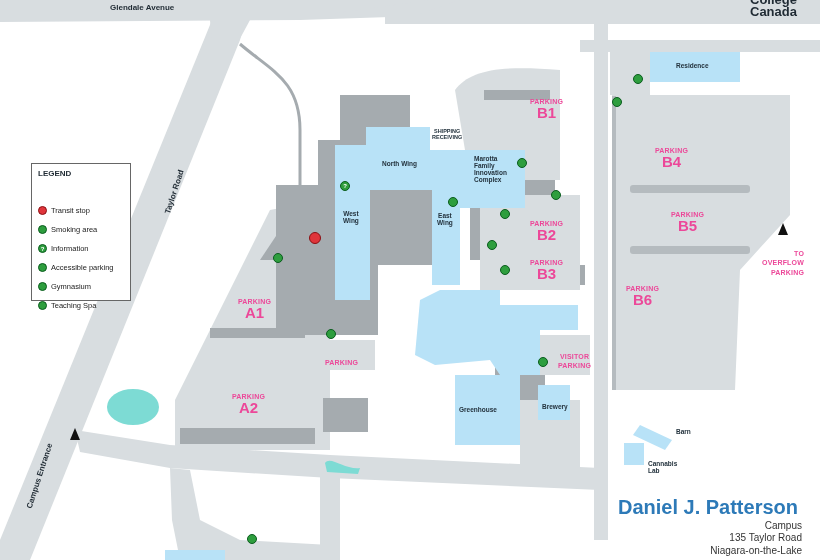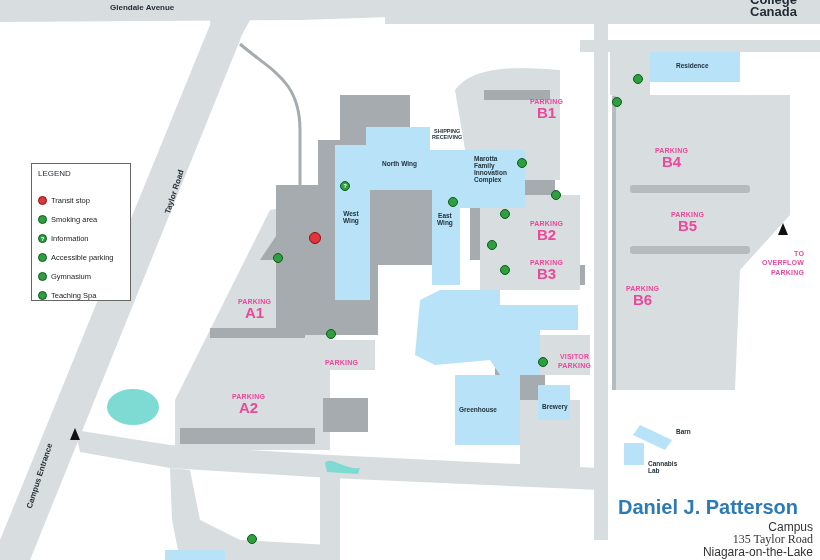--- a/index.html
+++ b/index.html
@@ -4,25 +4,25 @@
 <style>
   html,body{margin:0;padding:0;background:#fff;}
   body{width:820px;height:560px;overflow:hidden;position:relative;font-family:"Liberation Sans",sans-serif;}
   #map{position:absolute;left:0;top:0;width:820px;height:560px;}
   .lbl{position:absolute;font-family:"Liberation Sans",sans-serif;color:#ec4899;white-space:nowrap;line-height:1;}
   .pk-small{font-size:7px;font-weight:bold;letter-spacing:0.2px;text-align:center;}
   .pk-big{font-size:15px;font-weight:bold;text-align:center;}
   .bld{font-size:6.5px;font-weight:bold;color:#23323d;text-align:center;line-height:1.1;}
   .road{font-size:8px;font-weight:bold;color:#1f2a33;}
   .legend{position:absolute;left:31px;top:163px;width:100px;height:138px;border:1px solid #666;background:#fff;box-sizing:border-box;padding:5px 6px;}
-  .legend-title{font-size:8px;font-weight:normal;color:#1f2a33;margin-bottom:13px;display:block;}
+  .legend-title{font-size:8px;font-weight:bold;color:#1f2a33;margin-bottom:23px;display:block;}
   .legend-item{display:flex;align-items:center;height:19px;font-size:7.5px;color:#222;}
   .legend-dot{width:9px;height:9px;border-radius:50%;margin-right:4px;display:inline-flex;align-items:center;justify-content:center;color:#fff;font-size:6px;font-weight:bold;box-sizing:border-box;border:1px solid #0a5c1e;}
   .title-main{position:absolute;right:22px;top:496px;font-size:20px;color:#2d7ab8;font-weight:bold;}
-  .addr{position:absolute;right:7px;font-size:12px;color:#333;text-align:left;}
+  .addr{position:absolute;right:18px;font-size:10px;color:#333;text-align:left;}
   .logo{position:absolute;left:750px;top:-6px;font-size:13px;font-weight:bold;color:#1f2a33;line-height:0.95;}
   .icon-circle{position:absolute;width:10px;height:10px;border-radius:50%;background:#2e9e3e;border:1px solid #0a5c1e;box-sizing:border-box;color:#fff;font-size:6px;font-weight:bold;display:flex;align-items:center;justify-content:center;}
   .icon-red{background:#e0353b;border-color:#8a1014;width:12px;height:12px;}
 </style>
 </head>
 <body>
 
 <svg id="map" viewBox="0 0 820 560" xmlns="http://www.w3.org/2000/svg">
 
   <g fill="#d8dde0">
@@ -223,14 +223,14 @@
 <span class="icon-circle" style="left:612px;top:97px;"></span>
 <span class="icon-circle" style="left:538px;top:357px;"></span>
 <span class="icon-circle" style="left:247px;top:534px;"></span>
 <span class="icon-circle" style="left:633px;top:74px;"></span>
 <span class="icon-circle" style="left:487px;top:240px;"></span>
 <span class="icon-circle" style="left:517px;top:158px;"></span>
 <span class="icon-circle" style="left:448px;top:197px;"></span>
 
 <div class="title-main">Daniel J. Patterson</div>
 <div class="addr" style="top:520px;">Campus</div>
-<div class="addr" style="top:532px;font-family:Liberation Serif, serif;">135 Taylor Road</div>
+<div class="addr" style="top:532px;">135 Taylor Road</div>
 <div class="addr" style="top:545px;">Niagara-on-the-Lake</div>
 
 </body></html>

